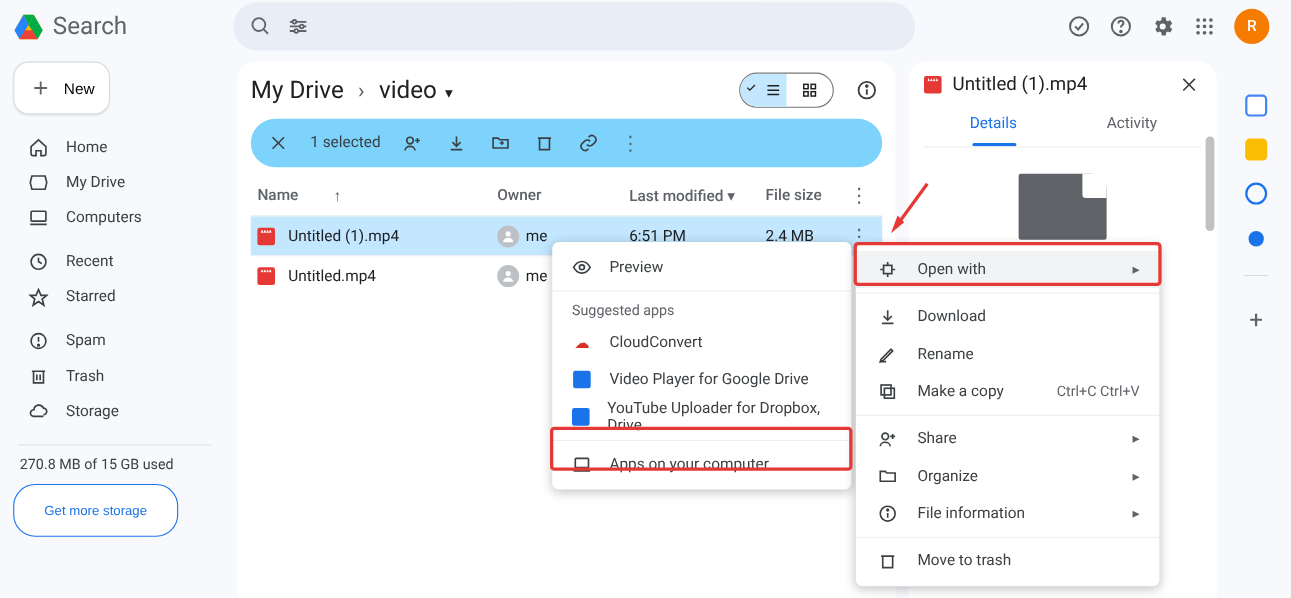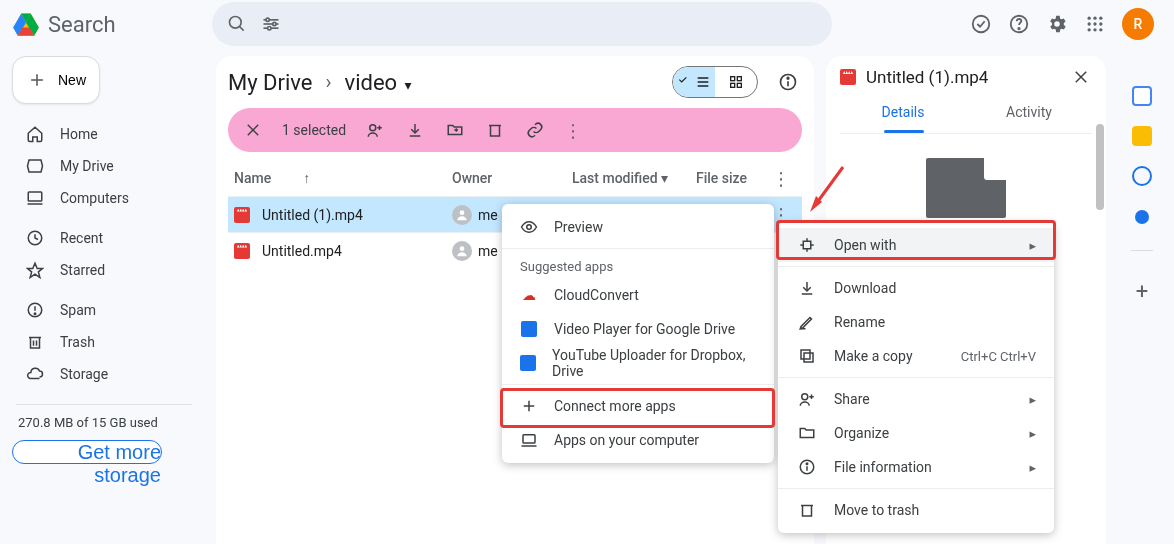--- a/index.html
+++ b/index.html
@@ -57,41 +57,41 @@
   }
   .nav-section { list-style:none; margin-bottom:8px;}
   .nav-item {
     display:flex; align-items:center; gap:14px; height:32px;
     padding:0 12px; border-radius:20px; color:#3c4043; cursor:pointer;
   }
   .sep { border:none; border-top:1px solid #e0e0e0; margin:6px 4px 10px 4px;}
   .storage-text { font-size:13px; color:#3c4043; padding:0 6px; margin-bottom:10px;}
   .storage-btn {
     border:1px solid #1a73e8; color:#1a73e8; background:#fff; border-radius:20px;
-    width:150px; height:24px; cursor:pointer; font-size:20px; font-weight:500;text-align:right;
+    width:150px; height:48px; cursor:pointer; font-size:12px; font-weight:500;
   }
   
   .main {
     flex:1; display:flex; gap:12px; padding: 8px 8px 0 8px;
   }
   .file-area {
     flex:1; background:#fff; border-radius:16px 16px 0 0; padding:10px 12px 0 12px; position:relative;
   }
   .breadcrumb-row { display:flex; align-items:center; gap:10px;}
   .crumbs { display:flex; align-items:center; gap:6px; font-size:22px; color:#202124;}
   .crumbs .chev { width:20px; color:#5f6368; font-size:20px; display:flex; align-items:center; justify-content:center;}
   .drop-caret { font-size:14px; margin-left:4px;}
   .view-toggle {
     margin-left:auto; display:flex; border:1px solid #747775; border-radius:20px; overflow:hidden; height:32px;
   }
   .vt-seg { width:42px; display:flex;align-items:center;justify-content:center; gap:4px;}
   .vt-seg.active { background:#c2e7ff;}
   .info-circle{ width:28px; height:28px; display:flex;align-items:center;justify-content:center; color:#3c4043; margin-left:6px;}
   .selection-bar {
-    margin-top:10px; height:44px; background:#f9a8d4; border-radius:22px;
+    margin-top:10px; height:44px; background:#7dd3fc; border-radius:22px;
     display:flex; align-items:center; gap:18px; padding:0 14px; color:#3c4043;
   }
   .selection-bar .icon{color:#3c4043;}
   .col-headers, .file-row {
     display:flex; align-items:center; height:36px; padding:0 6px; font-size:14px;
   }
   .col-headers { color:#5f6368; font-weight:500; margin-top:8px;}
   .c-name{flex:0 0 218px; display:flex; gap:12px; align-items:center;}
   .c-owner{flex:0 0 120px; display:flex; align-items:center; gap:6px;}
   .c-mod{flex:0 0 124px;}
@@ -133,21 +133,21 @@
     position:absolute; background:#fff; border-radius:6px; box-shadow:0 2px 10px rgba(0,0,0,.25);
     padding:6px 0; z-index:50;
   }
   .menu-heading{font-size:13px;color:#5f6368;padding:6px 18px 4px 18px;}
   .menu-item{
     display:flex;align-items:center;gap:16px;height:34px;padding:0 18px;cursor:pointer;font-size:14px;color:#3c4043;
   }
   .menu-item.small-icon .icon{width:18px;height:18px;}
   .menu-div{border:none;border-top:1px solid #eceff1;margin:4px 0;}
   .menu-right-slot{margin-left:auto;color:#5f6368;font-size:13px;}
-  .submenu{left:502px;top:204px;width:272px;}
+  .submenu{left:502px;top:220px;width:272px;}
   .ctx{left:778px;top:222px;width:276px;}
   .ctx .menu-item.highlight{background:#f1f3f4;}
   .redbox{position:absolute;border:3px solid #e53935;border-radius:4px;pointer-events:none;z-index:60;}
   .rb1{left:776px;top:220px;width:280px;height:40px;}
   .rb2{left:500px;top:388px;width:275px;height:40px;}
   .arrow{position:absolute;left:808px;top:162px;z-index:55;}
 </style>
 </head>
 <body>
 
@@ -511,29 +511,20 @@
   </div>
   <div class="menu-item small-icon">
     <span class="icon">
         <span style="width:16px;height:16px;background:#1a73e8;display:block;border-radius:2px"></span>
       </span>
     <span>YouTube Uploader for Dropbox, Drive</span>
   </div>
   <hr class="menu-div">
   <div class="menu-item small-icon">
     <span class="icon">
-        <svg viewBox="0 0 24 24" width="18" height="18" stroke="#3c4043" stroke-width="2">
-          <line x1="12" y1="5" x2="12" y2="19"></line>
-          <line x1="5" y1="12" x2="19" y2="12"></line>
-        </svg>
-      </span>
-    <span>Connect more apps</span>
-  </div>
-  <div class="menu-item small-icon">
-    <span class="icon">
         <svg viewBox="0 0 24 24" width="18" height="18" fill="none" stroke="#3c4043" stroke-width="2">
           <rect x="4" y="5" width="16" height="11" rx="1"></rect>
           <line x1="2" y1="20" x2="22" y2="20"></line>
         </svg>
       </span>
     <span>Apps on your computer</span>
   </div>
 </div>
 
 <div class="menu ctx">

